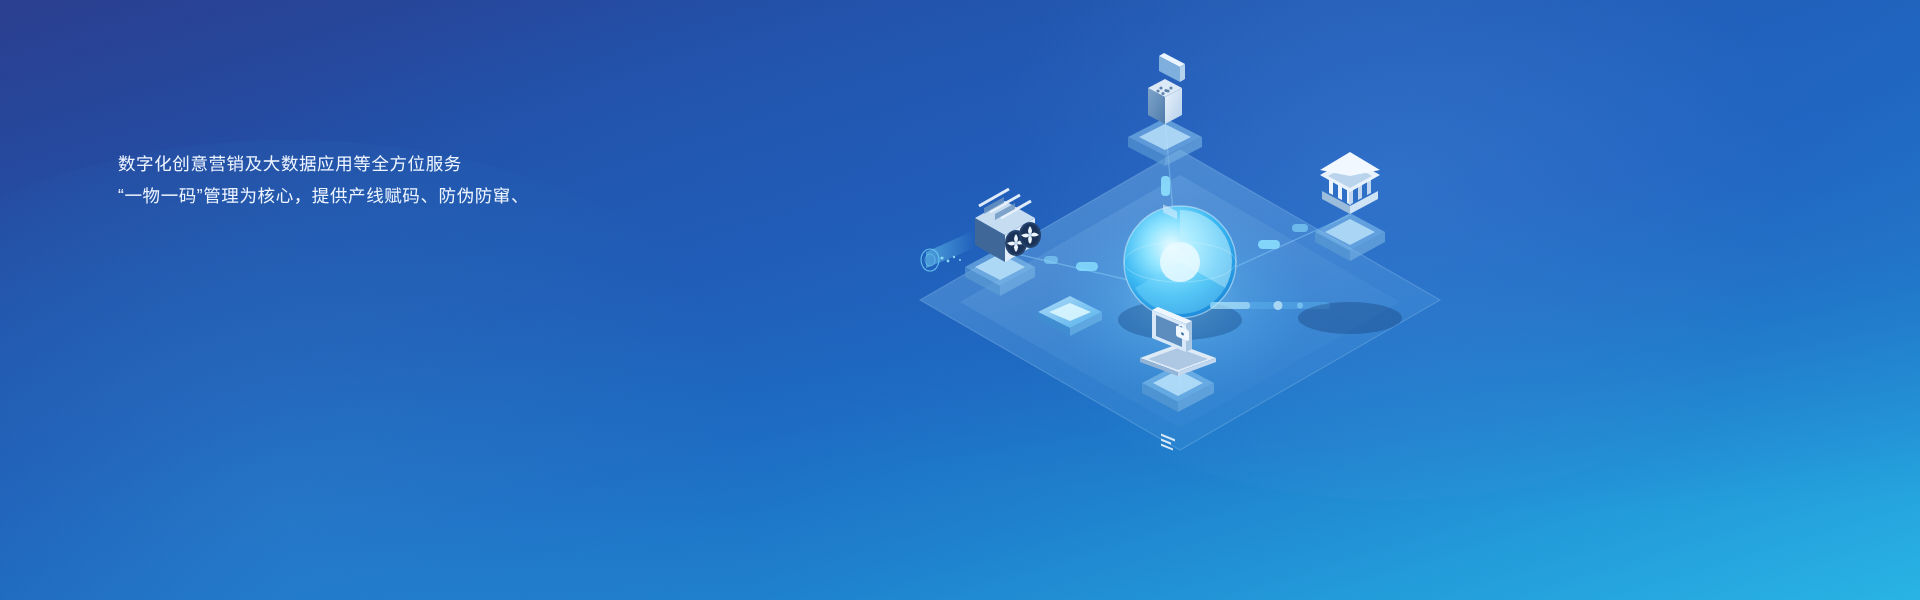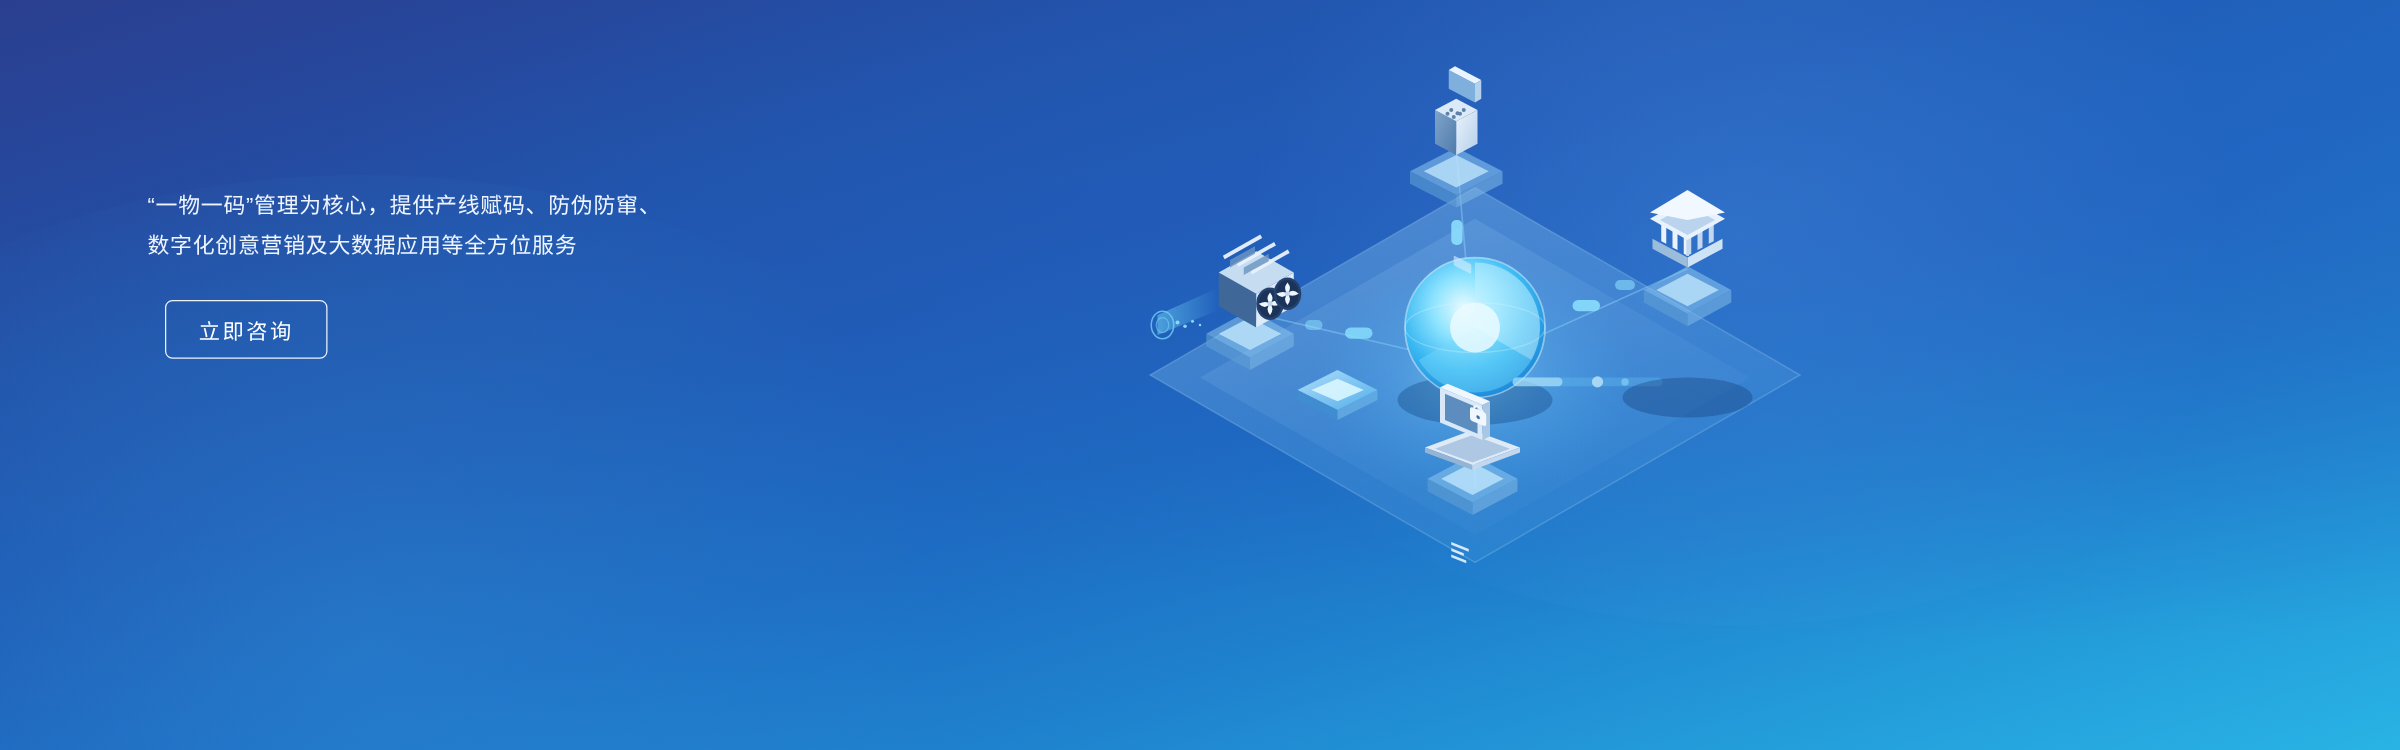--- a/index.html
+++ b/index.html
@@ -106,25 +106,24 @@
 <body>
 
 <div class="banner">
 
   <div class="bloom"></div>
   <div class="bloom2"></div>
 
   <div class="copy">
 
     <div class="sub-wrap">
+      <p class="sub">数字化创意营销及大数据应用等全方位服务</p>
       <p class="sub">“一物一码”管理为核心，提供产线赋码、防伪防窜、</p>
-      <p class="sub">数字化创意营销及大数据应用等全方位服务</p>
     </div>
 
-    <button class="cta">立即咨询</button>
   </div>
 
   <div class="art">
     <svg width="640" height="600" viewBox="0 0 640 600" xmlns="http://www.w3.org/2000/svg">
       <defs>
         <linearGradient id="platG" x1="0" y1="0" x2="0.6" y2="1">
           <stop offset="0%" stop-color="#9fd2f5" stop-opacity="0.40"></stop>
           <stop offset="55%" stop-color="#7dc0ef" stop-opacity="0.26"></stop>
           <stop offset="100%" stop-color="#5fa9e6" stop-opacity="0.12"></stop>
         </linearGradient>

